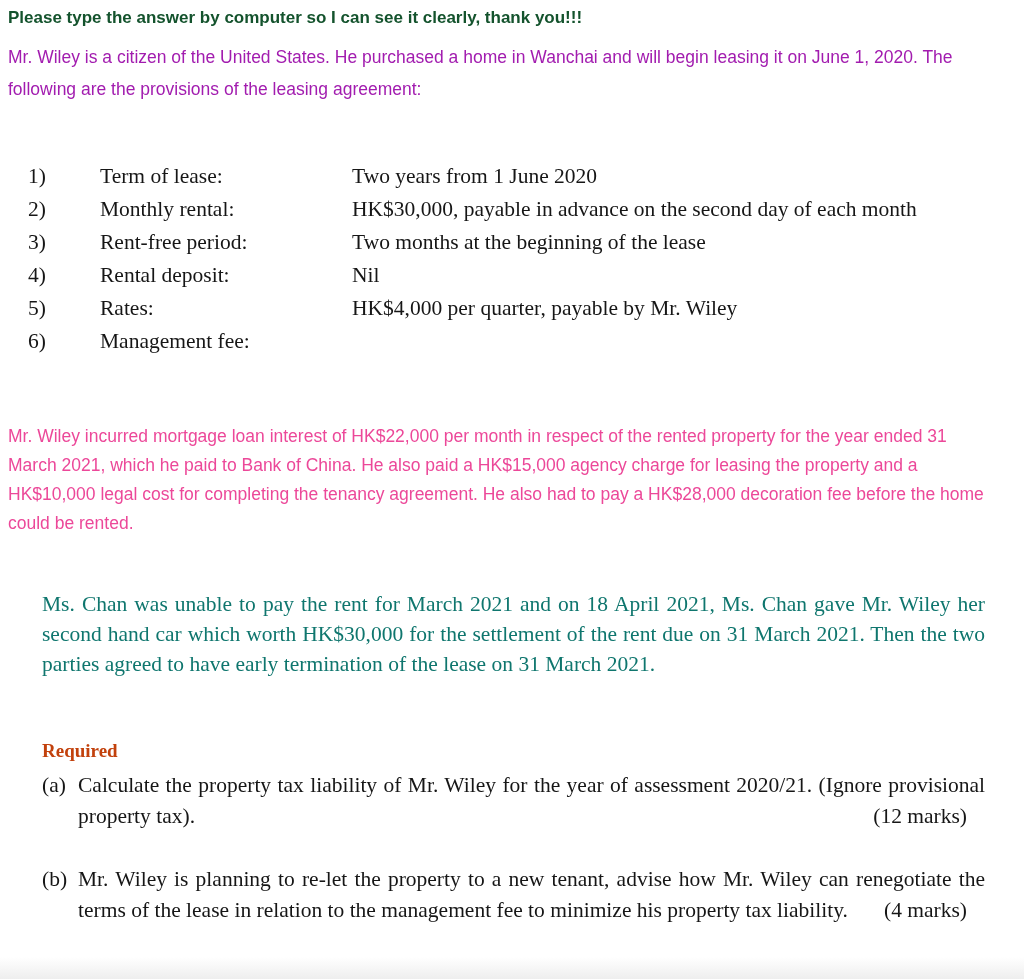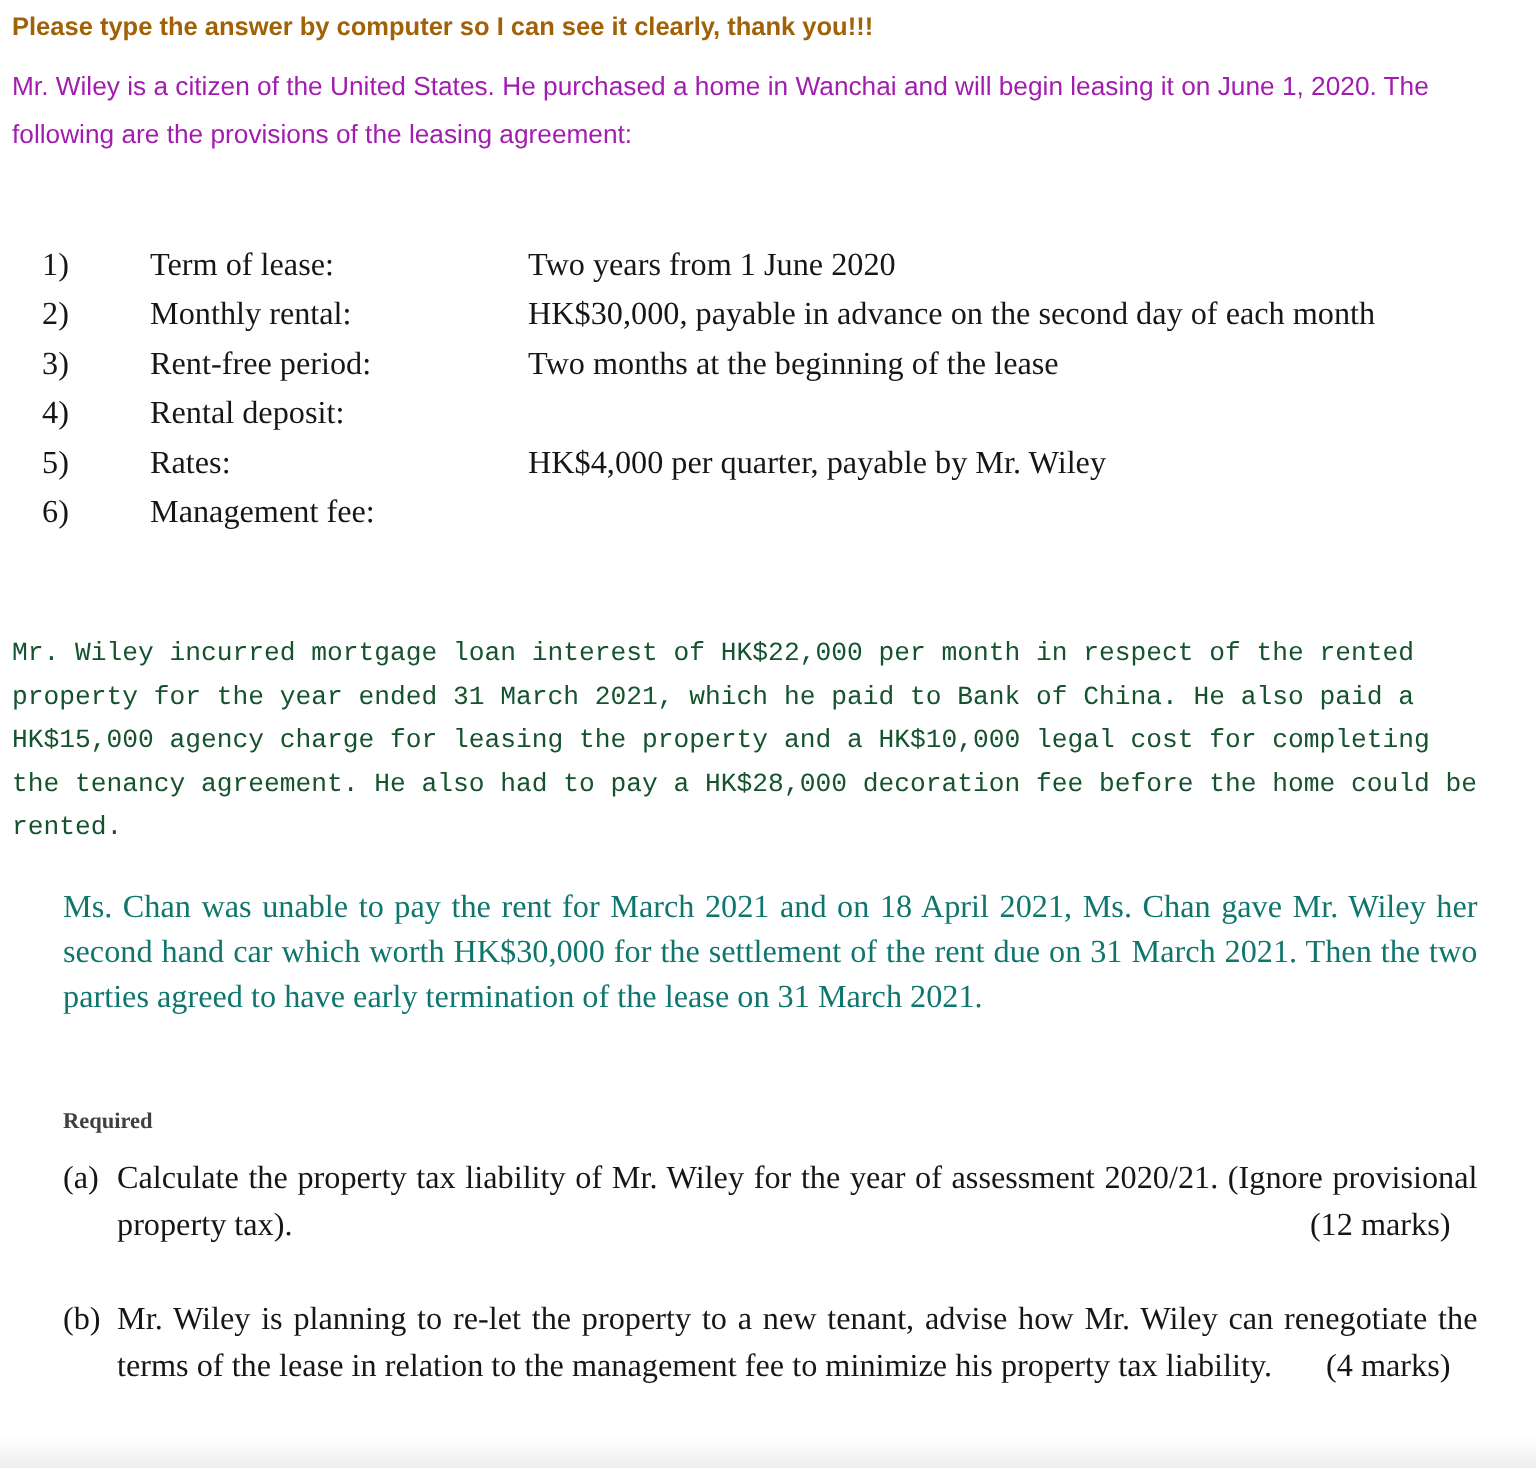--- a/index.html
+++ b/index.html
@@ -16,41 +16,41 @@
   }
   
   .note {
     position: absolute;
     left: 8px;
     top: 5px;
     width: 990px;
     font-family: "Liberation Sans", sans-serif;
     font-size: 17px;
     font-weight: 700;
-    color: #a16207;
+    color: #14532d;
     line-height: 26px;
   }
   .intro {
     position: absolute;
     left: 8px;
     top: 41px;
     width: 975px;
     font-family: "Liberation Sans", sans-serif;
     font-size: 17.5px;
     color: #a21caf;
     line-height: 32px;
   }
   .expenses {
     position: absolute;
     left: 8px;
     top: 422px;
     width: 977px;
-    font-family: Liberation Mono, monospace;
+    font-family: Liberation Sans, sans-serif;
     font-size: 17.5px;
-    color: #14532d;
+    color: #ec4899;
     line-height: 29px;
   }
   
   .provisions {
     position: absolute;
     left: 28px;
     top: 160px;
     width: 960px;
     font-family: "Liberation Serif", serif;
     font-size: 21.5px;
@@ -70,23 +70,23 @@
     font-size: 21.5px;
     color: #0f766e;
     line-height: 30px;
     text-align: justify;
   }
   .required-heading {
     position: absolute;
     left: 42px;
     top: 740px;
     font-family: "Liberation Serif", serif;
-    font-size: 15px;
+    font-size: 19px;
     font-weight: 700;
-    color: #404040;
+    color: #c2410c;
   }
   .req-item {
     position: absolute;
     left: 42px;
     width: 943px;
     padding-left: 36px;
     box-sizing: border-box;
     font-family: "Liberation Serif", serif;
     font-size: 21.5px;
     color: #161616;
@@ -135,20 +135,21 @@
       <span>HK$30,000, payable in advance on the second day of each month</span>
     </div>
     <div class="prov-row">
       <span>3)</span>
       <span>Rent-free period:</span>
       <span>Two months at the beginning of the lease</span>
     </div>
     <div class="prov-row">
       <span>4)</span>
       <span>Rental deposit:</span>
+      <span>Nil</span>
     </div>
     <div class="prov-row">
       <span>5)</span>
       <span>Rates:</span>
       <span>HK$4,000 per quarter, payable by Mr. Wiley</span>
     </div>
     <div class="prov-row">
       <span>6)</span>
       <span>Management fee:</span>
     </div>

